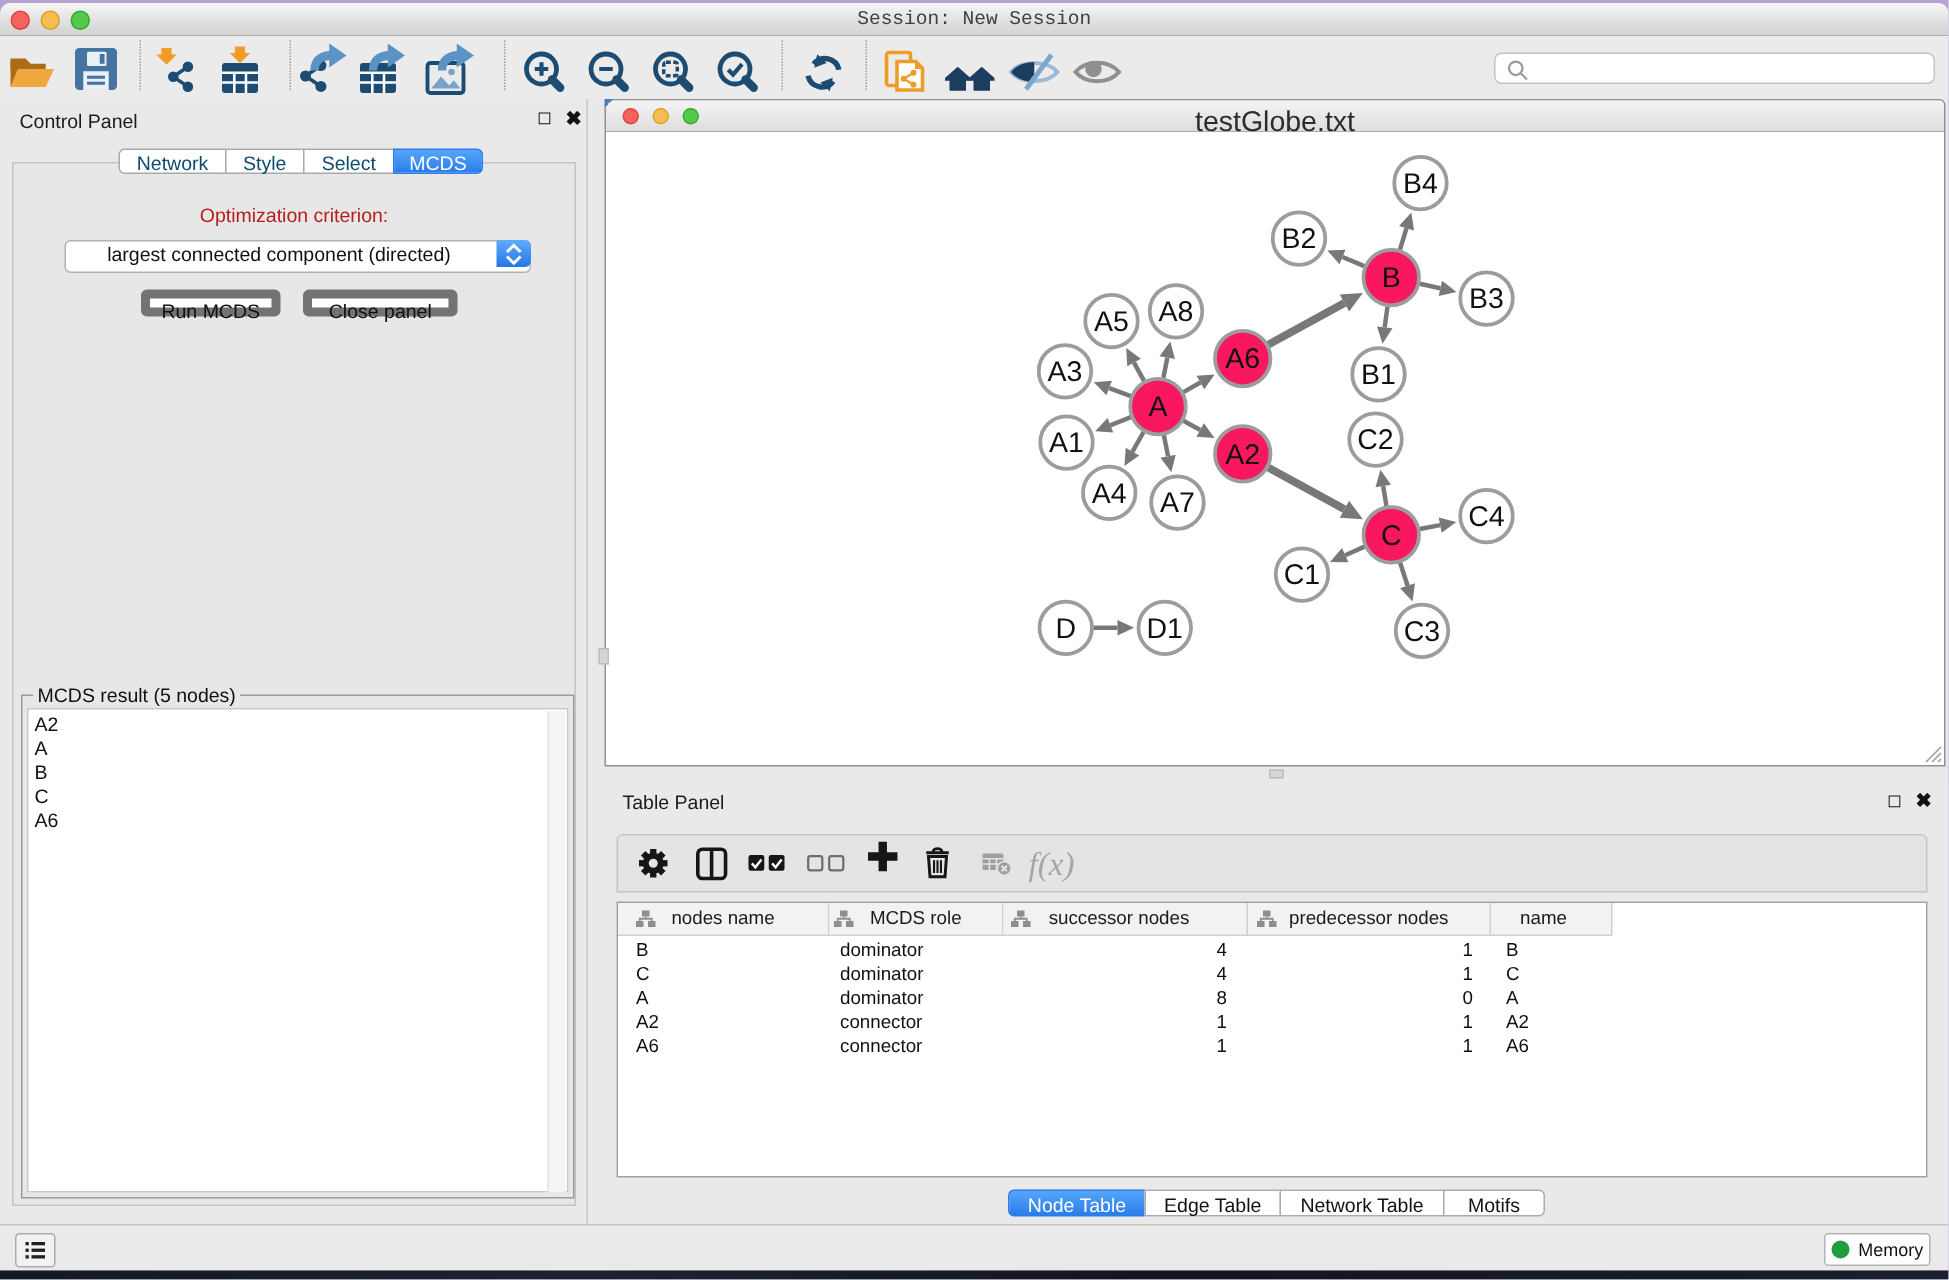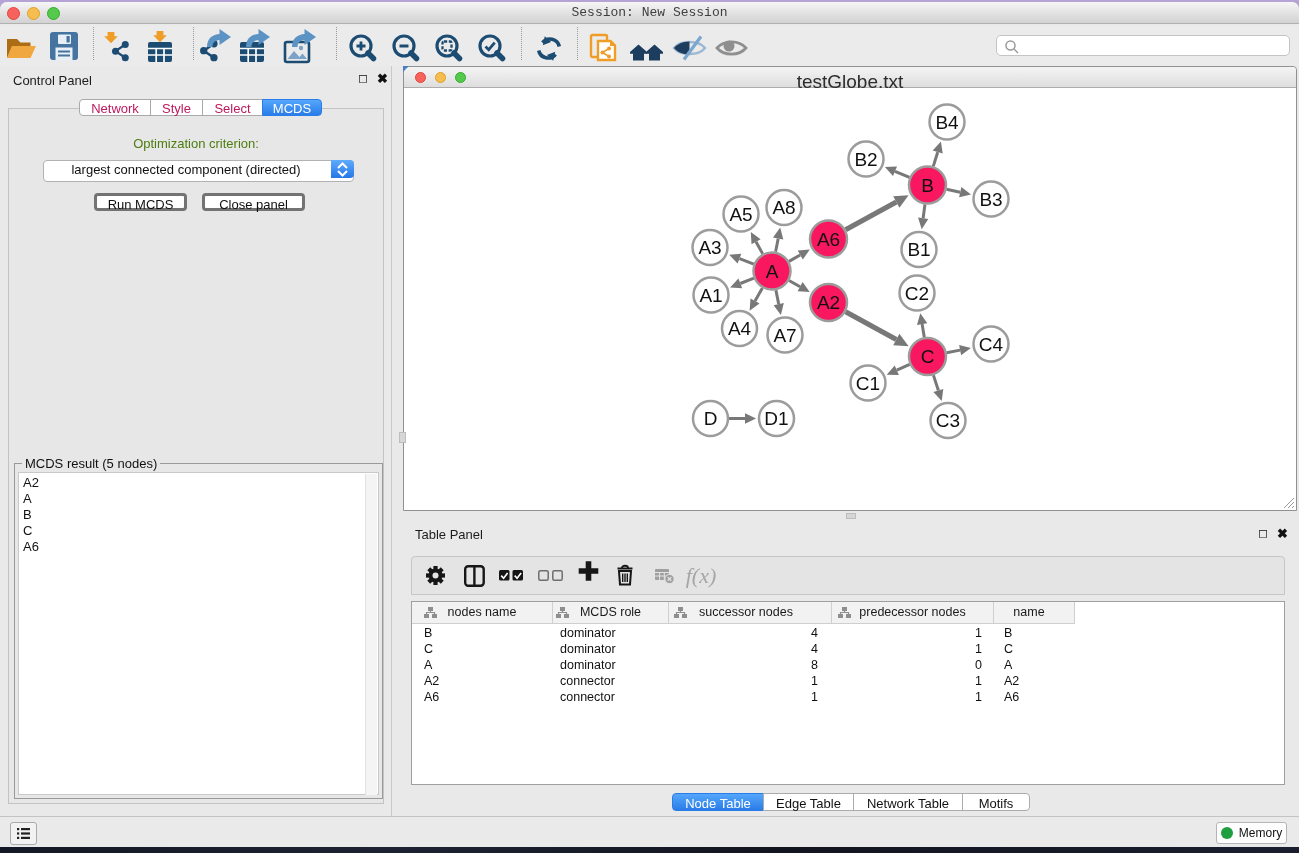--- a/index.html
+++ b/index.html
@@ -19,25 +19,25 @@
   #search { position:absolute; left:996px; top:10px; width:294px; height:21px;
       background:#fff; border:1px solid #c4c4c4; border-radius:5px; }
 
   
   #cp { position:absolute; left:0; top:64px; width:392px; height:754px; background:#e9e9e9; border-right:1px solid #c9c9c9;}
   #cp-title { position:absolute; left:13px; top:7px; font-size:13px; color:#1c1c1c; }
   #cp-body { position:absolute; left:8px; top:42px; width:376px; height:696px;
       background:#e7e7e7; border:1px solid #c3c3c3; }
   .tabs { position:absolute; font-size:13px; }
   .tab { position:absolute; top:0; height:17px; background:#fff; border:1px solid #a9a9a9;
-         color:#be185d; text-align:center; line-height:18px; }
+         color:#0c4a6e; text-align:center; line-height:18px; }
   .tab.sel { background:linear-gradient(#55a6fb,#2a7de8); color:#fff; border-color:#2a7de8; }
   .winbtns { position:absolute; top:6px; font-size:13px; color:#111; }
 
-  .btn { position:absolute; background:#fff; border:3px solid #737373; border-radius:4px;
+  .btn { position:absolute; background:#fff; border:6px solid #737373; border-radius:4px;
          font-size:13px; color:#111; text-align:center; }
 
   
   #nw { position:absolute; left:403px; top:64px; width:894px; height:445px;
         background:#fff; border:1px solid #919191; border-radius:4px 4px 0 0; }
   #nw-tb { position:absolute; left:0; top:0; width:100%; height:21px;
         background:linear-gradient(#f4f4f4,#dedede); border-bottom:1px solid #acacac; border-radius:4px 4px 0 0;}
   .tl2 { position:absolute; top:5px; width:11px; height:11px; border-radius:50%; }
 
   
@@ -211,21 +211,21 @@
     <div id="cp-title">Control Panel</div>
     <div class="winbtns" style="left:358px;top:5px;font-size:12px;">◻</div>
     <div class="winbtns" style="left:377px;top:5px;font-weight:bold;">✖</div>
     <div id="cp-body"></div>
     <div class="tabs">
       <div class="tab" style="left:79px;width:72px;border-radius:4px 0 0 4px;top:33px;">Network</div>
       <div class="tab" style="left:150px;width:53px;top:33px;">Style</div>
       <div class="tab" style="left:202px;width:61px;top:33px;">Select</div>
       <div class="tab sel" style="left:262px;width:60px;border-radius:0 4px 4px 0;top:33px;">MCDS</div>
     </div>
-    <div class="abs" style="left:0;width:392px;top:70px;text-align:center;font-size:13px;color:#4d7c0f;">Optimization criterion:</div>
+    <div class="abs" style="left:0;width:392px;top:70px;text-align:center;font-size:13px;color:#b91c1c;">Optimization criterion:</div>
     <div class="abs" id="combo" style="left:43px;top:94px;width:311px;height:22px;background:#fff;border:1px solid #b2b2b2;border-radius:4px;">
       <div class="abs" style="left:0;width:284px;top:1px;text-align:center;font-size:13px;color:#111;">largest connected component (directed)</div>
       <div class="abs" style="right:-1px;top:-1px;width:23px;height:18px;border-radius:0 4px 4px 0;background:linear-gradient(#5fabfc,#2577e8);">
         <svg width="23" height="19" viewBox="0 0 23 19">
             <path d="M7 8 L11.5 3.5 L16 8" fill="none" stroke="#fff" stroke-width="2"></path>
             <path d="M7 11 L11.5 15.5 L16 11" fill="none" stroke="#fff" stroke-width="2"></path>
           </svg>
       </div>
     </div>
     <div class="btn" style="left:94px;top:127px;width:93px;height:18px;line-height:17px;">Run MCDS</div>

